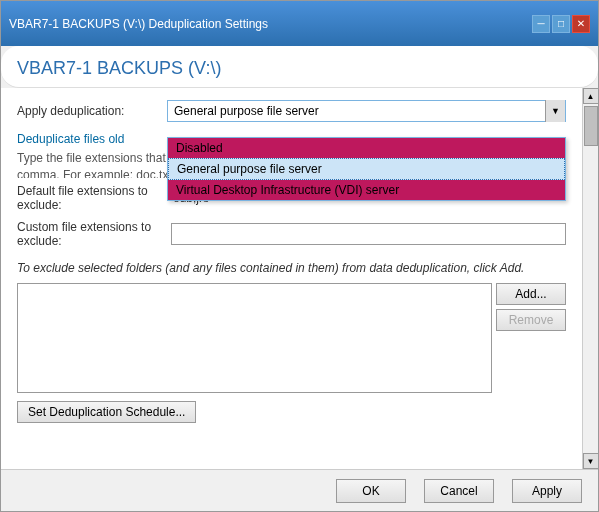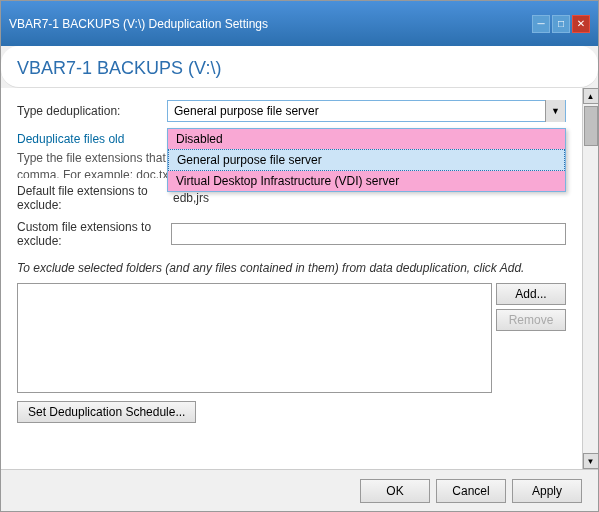--- a/index.html
+++ b/index.html
@@ -118,24 +118,24 @@
       flex-shrink: 0;
       font-size: 12px;
       color: #333;
     }
     .dropdown-container {
       position: relative;
       flex: 1;
     }
     .dropdown-open {
       position: absolute;
-      top: 28px;
+      top: 37px;
       left: 0;
       right: 0;
-      background: #f9a8d4;
+      background: #be185d;
       border: 1px solid #7ab3e0;
       z-index: 100;
       box-shadow: 2px 2px 4px rgba(0,0,0,0.2);
     }
     .dropdown-option {
       padding: 3px 8px;
       font-size: 12px;
       cursor: pointer;
       white-space: nowrap;
     }
@@ -203,20 +203,21 @@
       align-items: center;
     }
     .footer-btn {
       min-width: 70px;
       height: 24px;
       background: linear-gradient(to bottom, #f5f5f5, #e0e0e0);
       border: 1px solid #999;
       font-size: 12px;
       cursor: pointer;
       padding: 2px 0;
+      margin-left: 12px;
     }
     .static-text {
       font-size: 12px;
       color: #0369a1;
     }
     .value-text {
       font-size: 12px;
       color: #333;
       margin-left: 6px;
     }
@@ -237,21 +238,21 @@
 
   <div class="header-section">
     <div class="page-title">VBAR7-1 BACKUPS (V:\)</div>
   </div>
 
   <div class="scrollbar-area">
     <div class="main-content">
 
       
       <div class="form-row">
-        <span class="form-label">Type deduplication:</span>
+        <span class="form-label">Apply deduplication:</span>
         <div class="dropdown-container">
           <div style="height:22px; border:1px solid #7ab3e0; background:white; padding:2px 6px; font-size:12px; display:flex; align-items:center; position:relative;">
             <span>General purpose file server</span>
             <div style="position:absolute; right:0; top:-1px; width:20px; height:22px; background:#e0e0e0; border-left:1px solid #999; display:flex; align-items:center; justify-content:center; font-size:9px;">▼</div>
           </div>
 
           <div class="dropdown-open">
             <div class="dropdown-option">Disabled</div>
             <div class="dropdown-option selected">General purpose file server</div>
             <div class="dropdown-option">Virtual Desktop Infrastructure (VDI) server</div>

